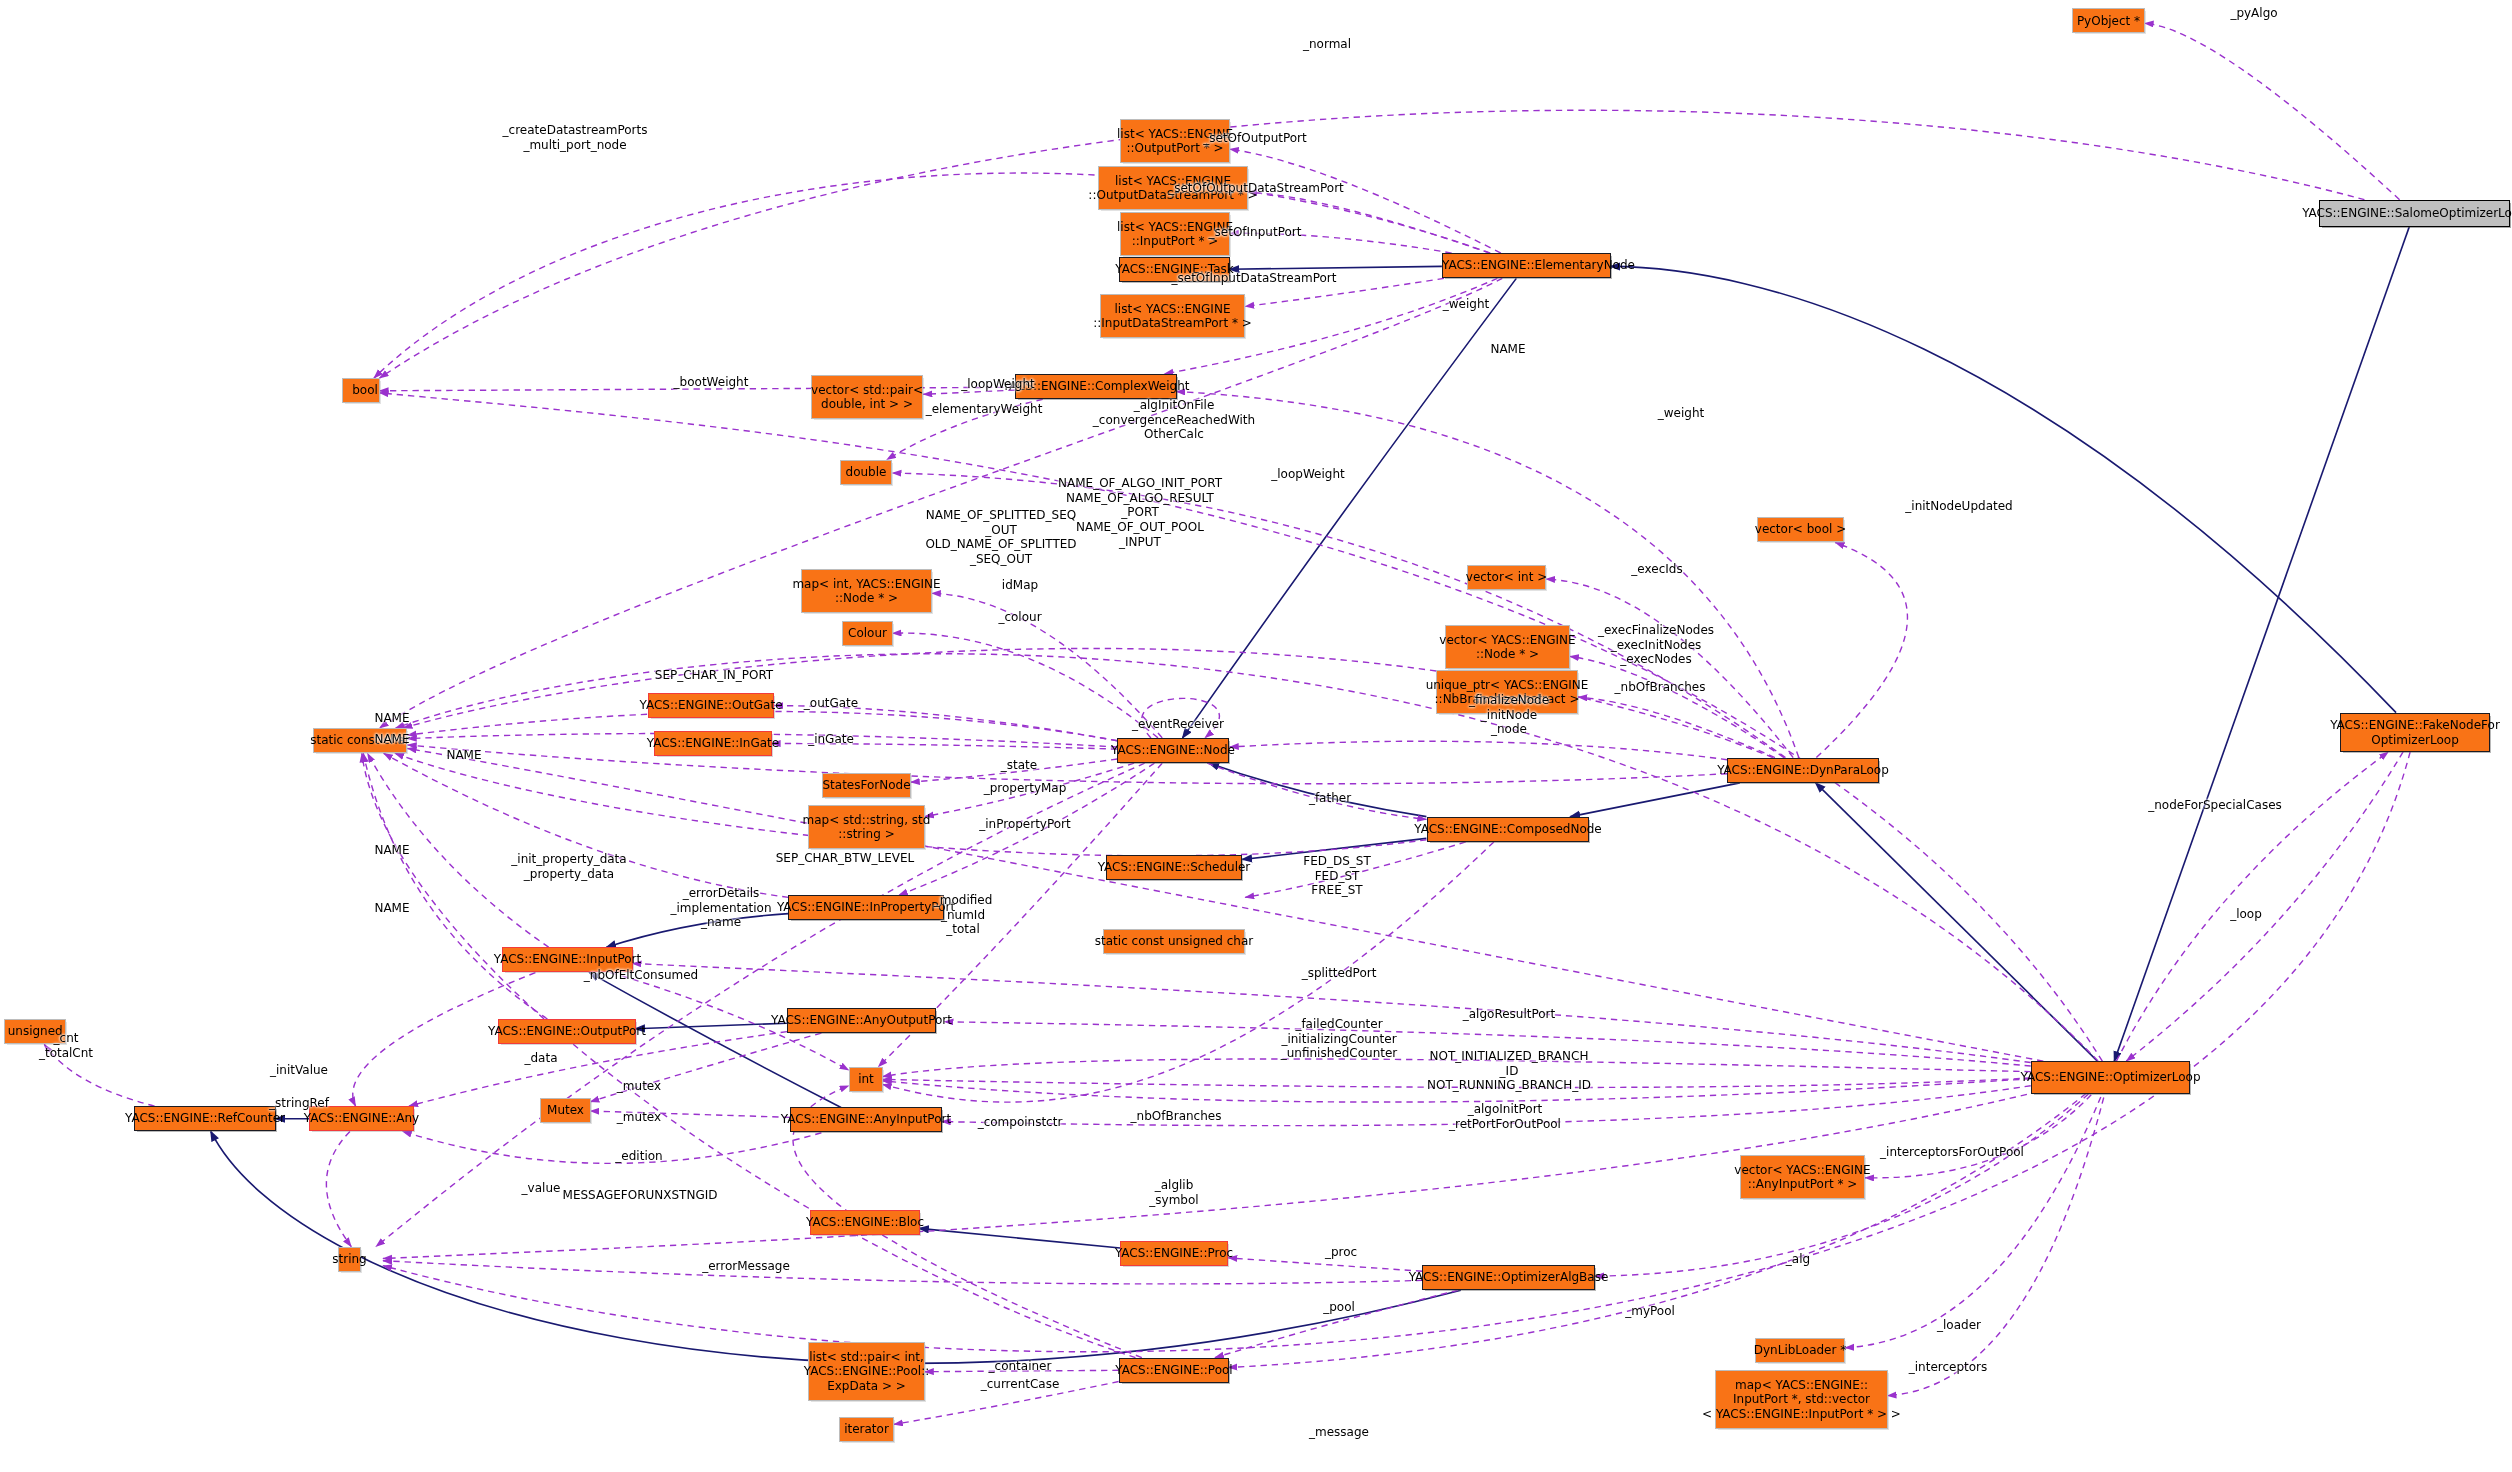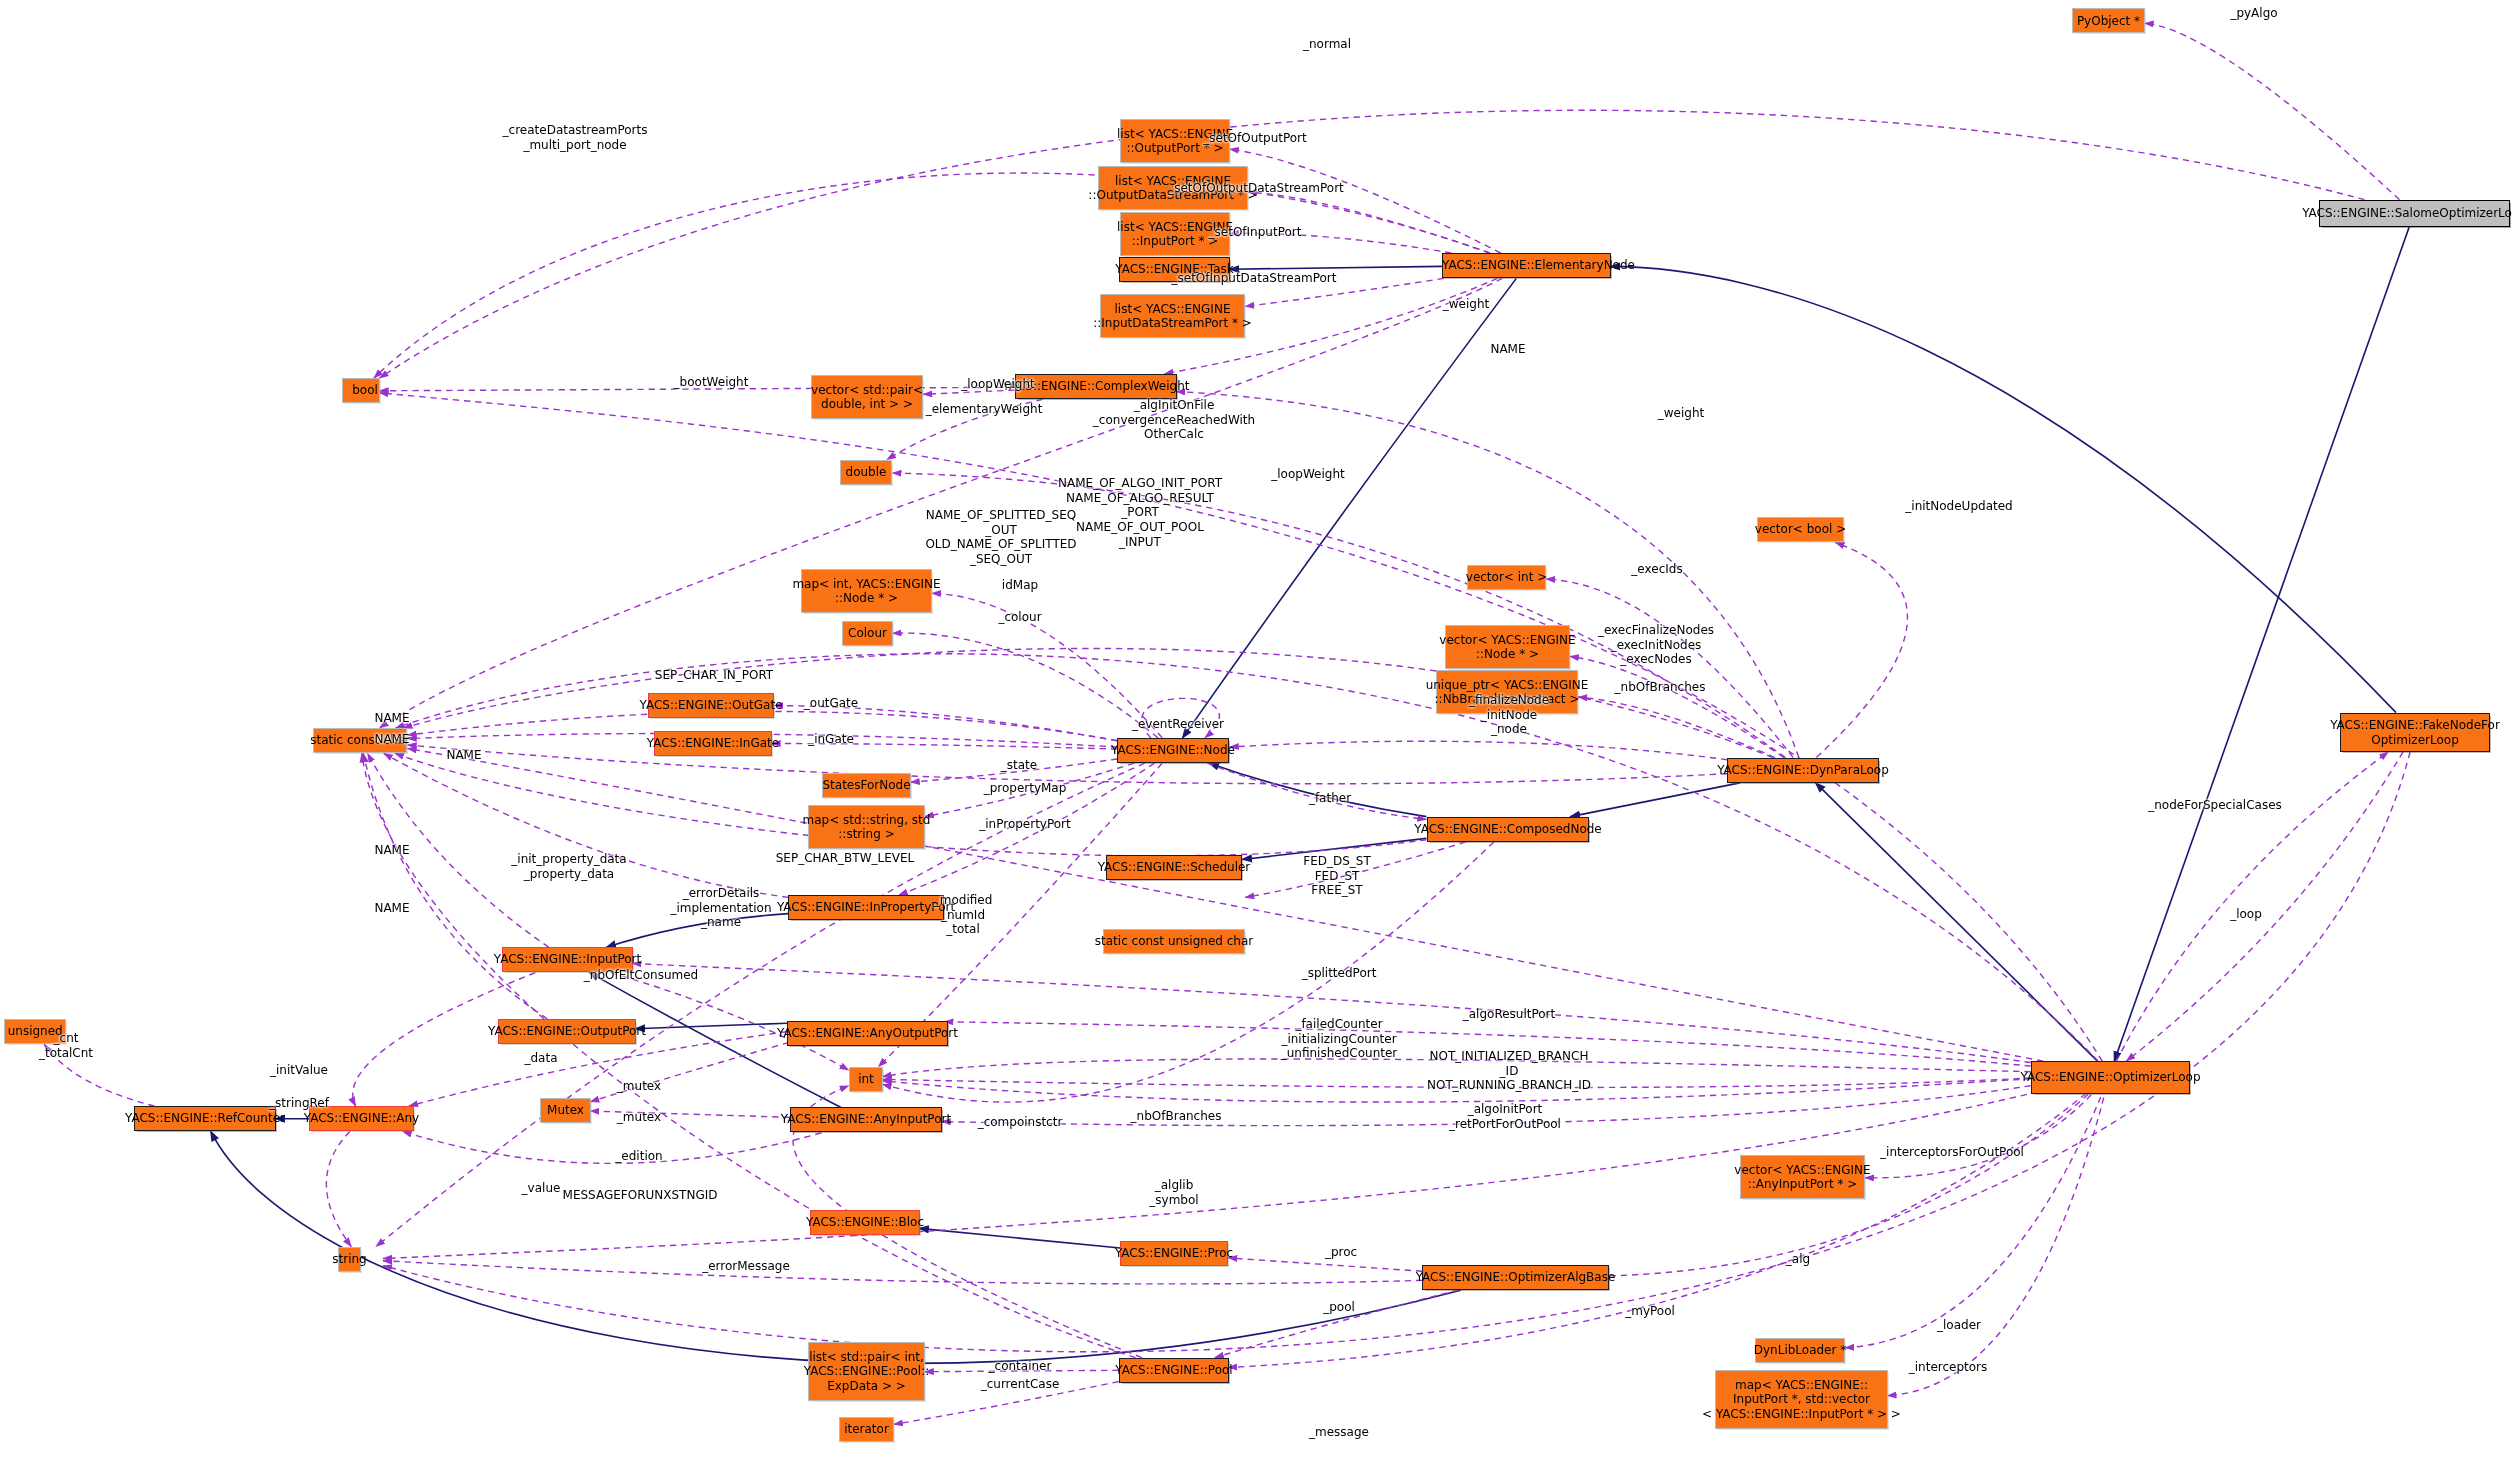--- a/index.html
+++ b/index.html
@@ -221,21 +221,21 @@
   </div>
       <div class="node tpl" style="left: 1103px; top: 897px; width: 142px; height: 25px; margin-top: 32px;">
     <span class="node-label">static const unsigned char</span>
   </div>
       <div class="node cls" style="left: 788px; top: 895px; width: 156px; height: 25px;">
     <span class="node-label">YACS::ENGINE::InPropertyPort</span>
   </div>
       <div class="node red" style="left: 502px; top: 947px; width: 131px; height: 25px;">
     <span class="node-label">YACS::ENGINE::InputPort</span>
   </div>
-      <div class="node cls" style="left: 787px; top: 1008px; width: 161px; height: 25px; margin-top: 13px;">
+      <div class="node cls" style="left: 787px; top: 1008px; width: 149px; height: 25px;">
     <span class="node-label">YACS::ENGINE::AnyOutputPort</span>
   </div>
       <div class="node red" style="left: 498px; top: 1019px; width: 138px; height: 25px;">
     <span class="node-label">YACS::ENGINE::OutputPort</span>
   </div>
       <div class="node tpl" style="left: 4.2px; top: 1019px; width: 62px; height: 25px;">
     <span class="node-label">unsigned</span>
   </div>
       <div class="node tpl" style="left: 849px; top: 1067px; width: 34px; height: 25px;">
     <span class="node-label">int</span>
@@ -261,21 +261,21 @@
   </div>
       <div class="node red" style="left: 810px; top: 1210px; width: 110px; height: 25px;">
     <span class="node-label">YACS::ENGINE::Bloc</span>
   </div>
       <div class="node red" style="left: 1120px; top: 1241px; width: 108px; height: 25px;">
     <span class="node-label">YACS::ENGINE::Proc</span>
   </div>
       <div class="node tpl" style="left: 338px; top: 1247px; width: 23px; height: 25px;">
     <span class="node-label">string</span>
   </div>
-      <div class="node cls" style="left: 1422px; top: 1265px; width: 187px; height: 25px;">
+      <div class="node cls" style="left: 1422px; top: 1265px; width: 173px; height: 25px;">
     <span class="node-label">YACS::ENGINE::OptimizerAlgBase</span>
   </div>
       <div class="node tpl" style="left: 1755px; top: 1338px; width: 90px; height: 25px;">
     <span class="node-label">DynLibLoader *</span>
   </div>
       <div class="node tpl" style="left: 808px; top: 1342px; width: 117px; height: 59px;">
     <span class="node-label">list&lt; std::pair&lt; int,
 YACS::ENGINE::Pool::
 ExpData &gt; &gt;</span>
   </div>

